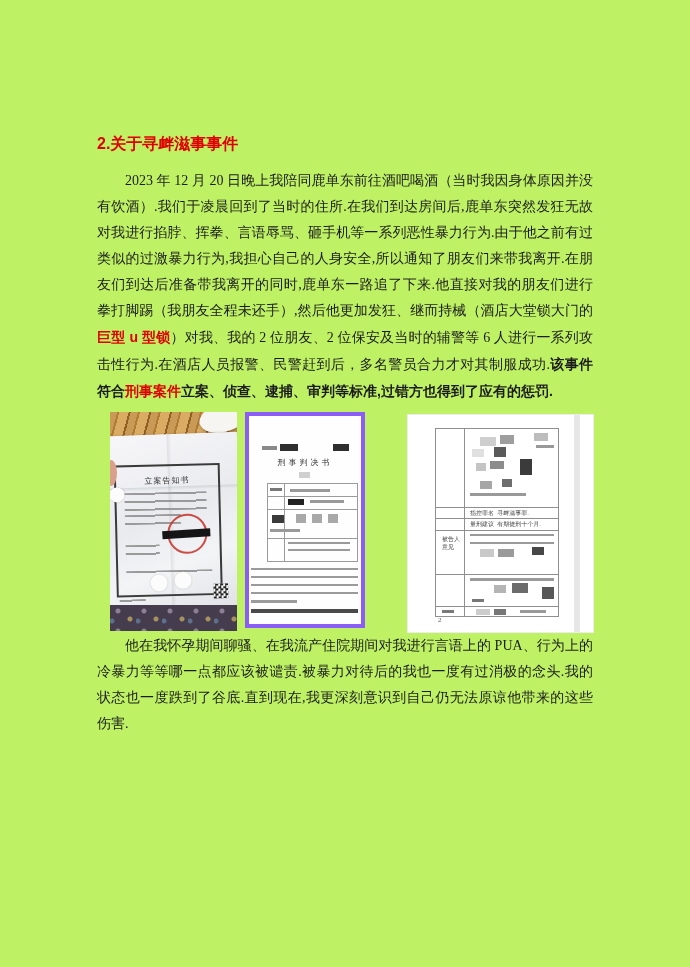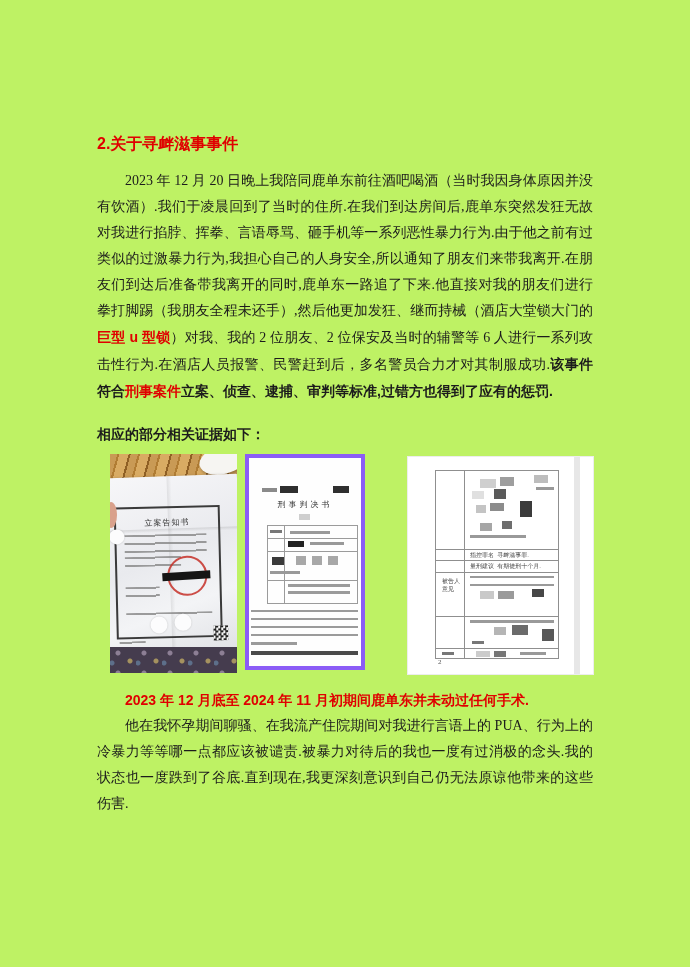--- a/index.html
+++ b/index.html
@@ -137,21 +137,20 @@
 </head>
 <body>
 
 <div class="page">
   <div class="content">
 
     <h2 class="heading red">2.关于寻衅滋事事件</h2>
 
     <p class="body-para"><span>2023 年 12 月 20 日晚上我陪同鹿单东前往酒吧喝酒（当时我因身体原因并没有饮酒）.我们于凌晨回到了当时的住所.在我们到达房间后,鹿单东突然发狂无故对我进行掐脖、挥拳、言语辱骂、砸手机等一系列恶性暴力行为.由于他之前有过类似的过激暴力行为,我担心自己的人身安全,所以通知了朋友们来带我离开.在朋友们到达后准备带我离开的同时,鹿单东一路追了下来.他直接对我的朋友们进行拳打脚踢（我朋友全程未还手）,然后他更加发狂、继而持械（酒店大堂锁大门的</span><span class="red hei">巨型 u 型锁</span><span>）对我、我的 2 位朋友、2 位保安及当时的辅警等 6 人进行一系列攻击性行为.在酒店人员报警、民警赶到后，多名警员合力才对其制服成功.</span><span class="hei">该事件符合</span><span class="red hei">刑事案件</span><span class="hei">立案、侦查、逮捕、审判等标准,过错方也得到了应有的惩罚.</span></p>
 
-    <p class="body-para evidence-label hei">相应的部分相关证据如下：</p>
 
     <div class="evidence-row">
 
       <div class="ev ev-photo">
         <div class="wood"></div>
         <div class="tissue"></div>
         <div class="paper">
           <div class="docbox">
             <div class="doc-title">立案告知书</div>
             <div class="mlines ph-l1"></div>
@@ -234,18 +233,17 @@
           <div class="blk s2-sec4b"></div>
           <div class="blk s2-bt1"></div>
           <div class="blk c17"></div>
           <div class="blk c18"></div>
           <div class="blk s2-bt2"></div>
         </div>
         <div class="s2-pagenum">2</div>
       </div>
     </div>
 
-    <p class="red-line red hei">2023 年 12 月底至 2024 年 11 月初期间鹿单东并未动过任何手术.</p>
 
     <p class="body-para closing"><span>他在我怀孕期间聊骚、在我流产住院期间对我进行言语上的 PUA、行为上的冷暴力等等哪一点都应该被谴责.被暴力对待后的我也一度有过消极的念头.我的状态也一度跌到了谷底.直到现在,我更深刻意识到自己仍无法原谅他带来的这些伤害.</span></p>
 
   </div>
 </div>
 
 </body></html>

